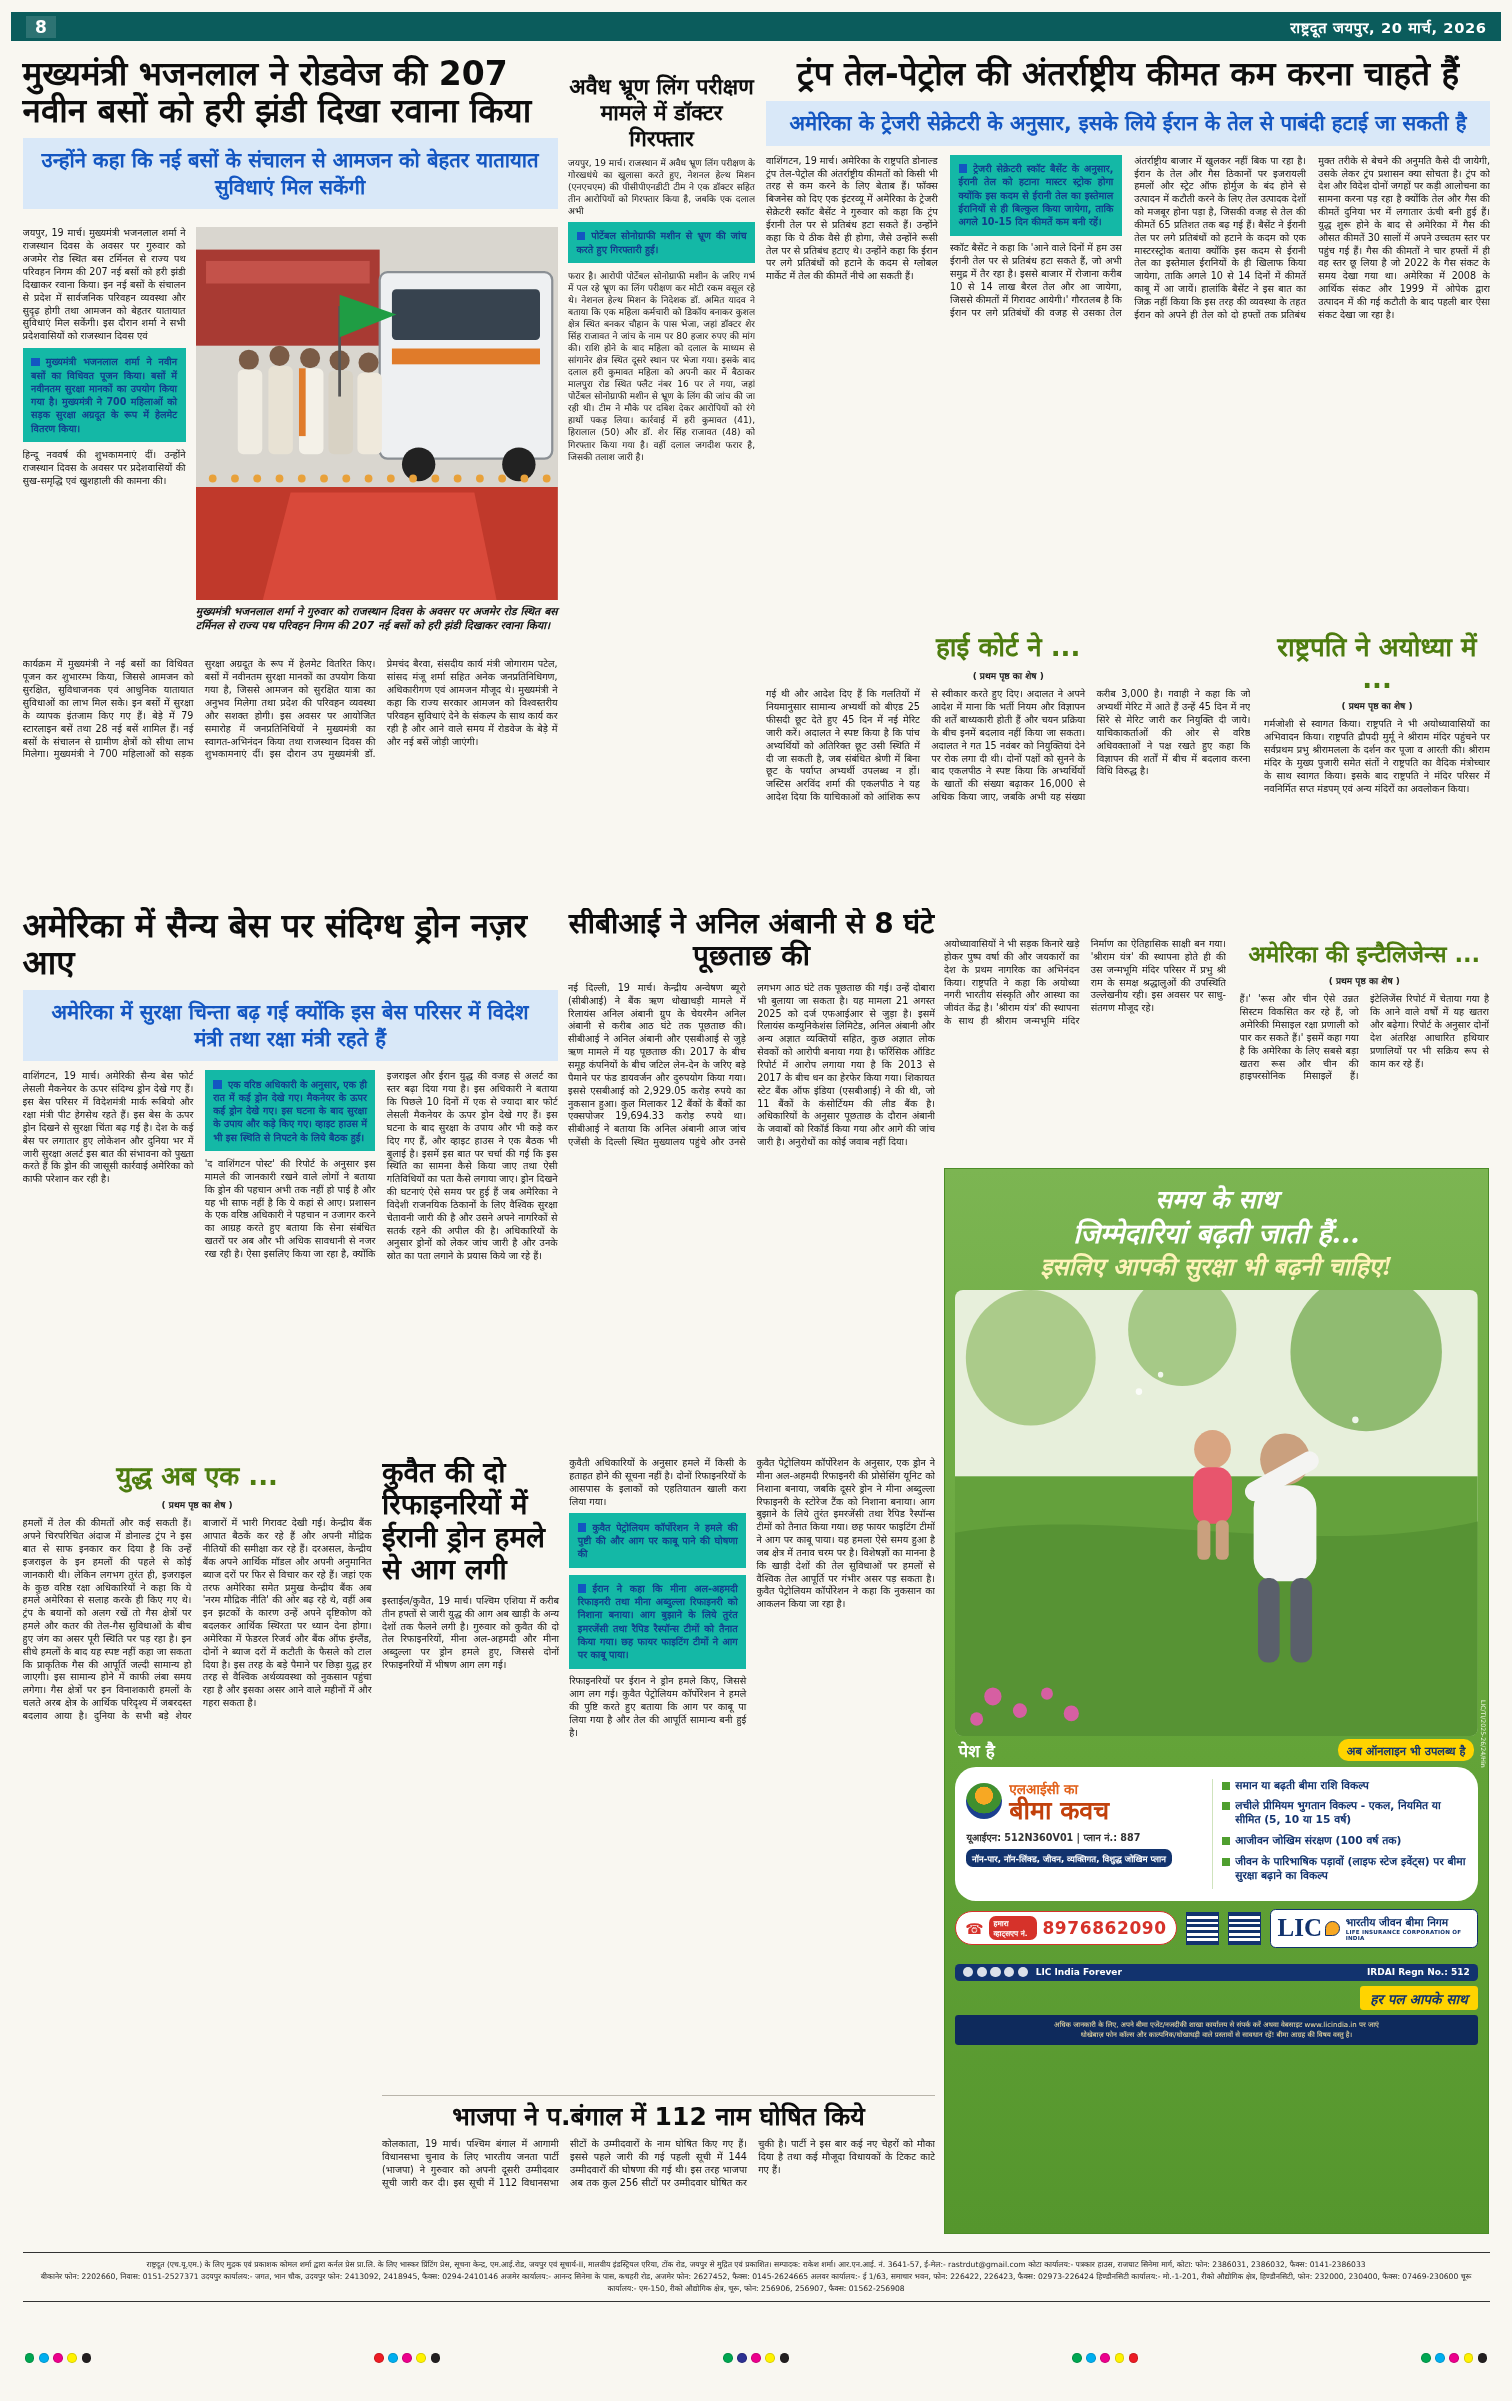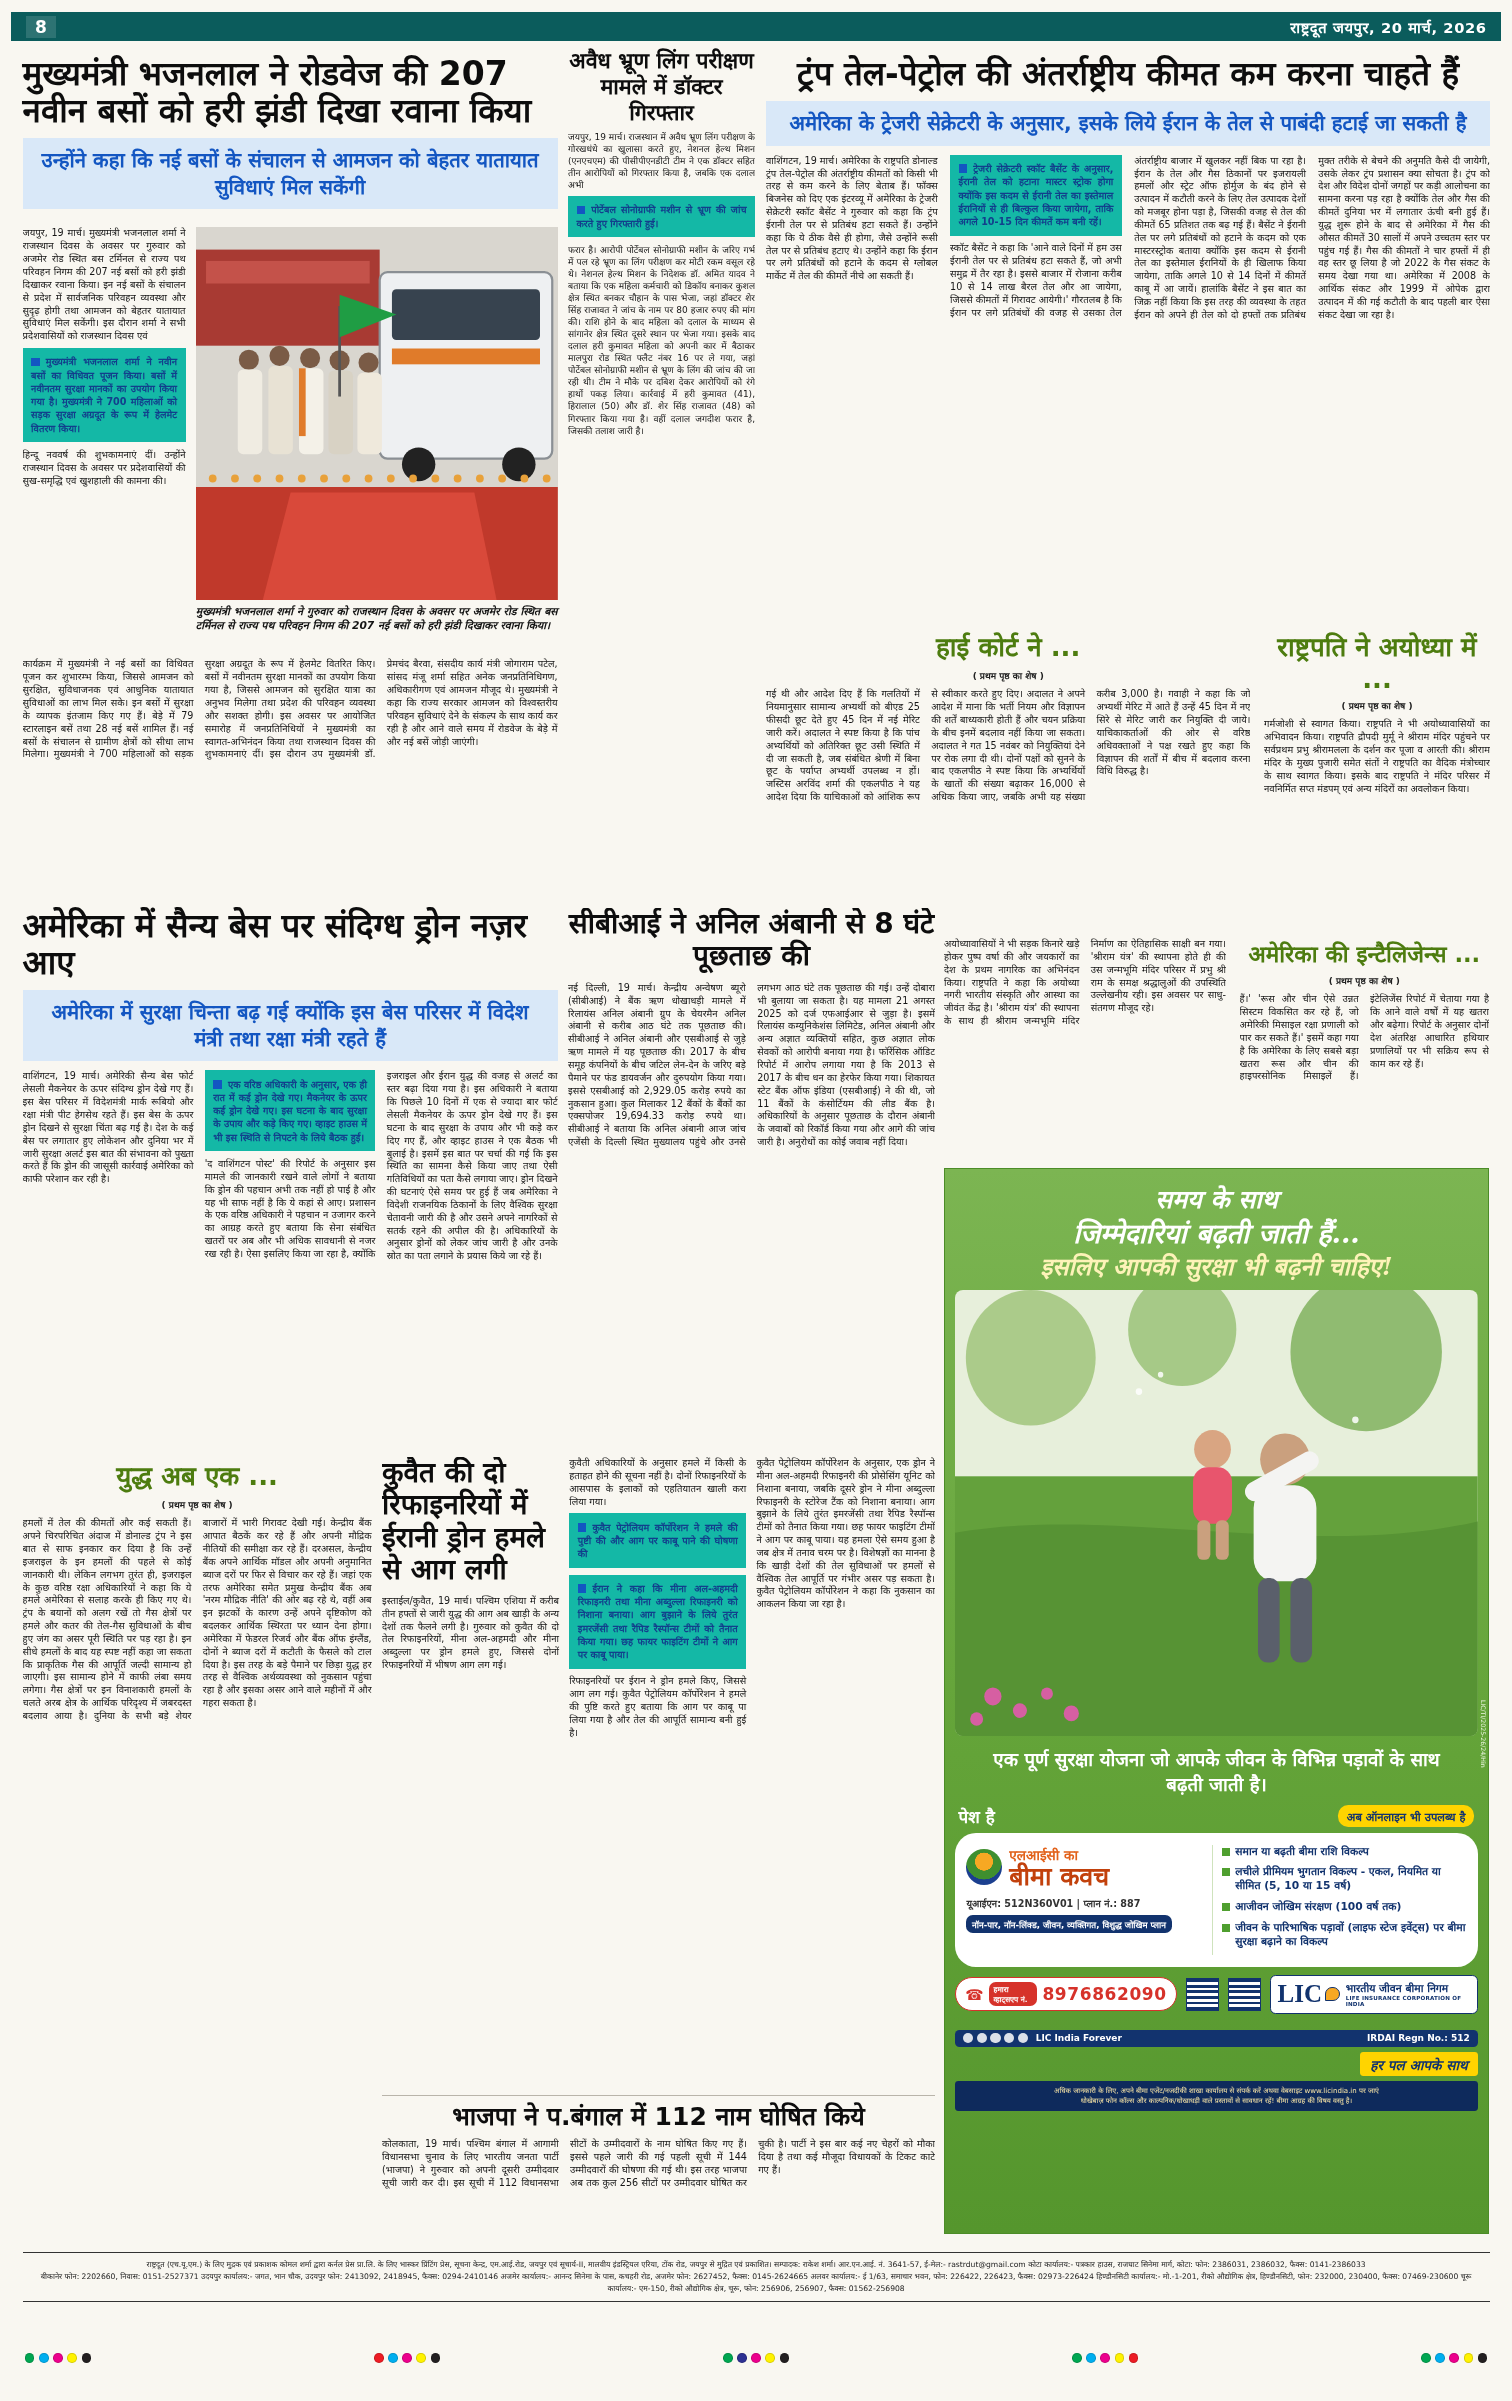--- a/index.html
+++ b/index.html
@@ -187,21 +187,21 @@
           </g>
           <polygon points="0,660 650,660 650,460 0,460" fill="#c0392b"></polygon>
           <polygon points="120,660 540,660 500,470 170,470" fill="#d9493a"></polygon>
         </svg>
         <figcaption class="caption">मुख्यमंत्री भजनलाल शर्मा ने गुरुवार को राजस्थान दिवस के अवसर पर अजमेर रोड स्थित बस टर्मिनल से राज्य पथ परिवहन निगम की 207 नई बसों को हरी झंडी दिखाकर रवाना किया।</figcaption>
       </figure>
     </div>
     <div class="body-text cols-3 cm-bottom">कार्यक्रम में मुख्यमंत्री ने नई बसों का विधिवत पूजन कर शुभारम्भ किया, जिससे आमजन को सुरक्षित, सुविधाजनक एवं आधुनिक यातायात सुविधाओं का लाभ मिल सके। इन बसों में सुरक्षा के व्यापक इंतजाम किए गए हैं। बेड़े में 79 स्टारलाइन बसें तथा 28 नई बसें शामिल हैं। नई बसों के संचालन से ग्रामीण क्षेत्रों को सीधा लाभ मिलेगा। मुख्यमंत्री ने 700 महिलाओं को सड़क सुरक्षा अग्रदूत के रूप में हेलमेट वितरित किए। बसों में नवीनतम सुरक्षा मानकों का उपयोग किया गया है, जिससे आमजन को सुरक्षित यात्रा का अनुभव मिलेगा तथा प्रदेश की परिवहन व्यवस्था और सशक्त होगी। इस अवसर पर आयोजित समारोह में जनप्रतिनिधियों ने मुख्यमंत्री का स्वागत-अभिनंदन किया तथा राजस्थान दिवस की शुभकामनाएं दीं। इस दौरान उप मुख्यमंत्री डॉ. प्रेमचंद बैरवा, संसदीय कार्य मंत्री जोगाराम पटेल, सांसद मंजू शर्मा सहित अनेक जनप्रतिनिधिगण, अधिकारीगण एवं आमजन मौजूद थे। मुख्यमंत्री ने कहा कि राज्य सरकार आमजन को विश्वस्तरीय परिवहन सुविधाएं देने के संकल्प के साथ कार्य कर रही है और आने वाले समय में रोडवेज के बेड़े में और नई बसें जोड़ी जाएंगी।</div>
   </section>
 
-  <section class="abs fixed-clip" style="left:568px;top:48px;width:187px;height:830px;">
+  <section class="abs fixed-clip" style="left:568px;top:74px;width:187px;height:830px;">
     <h2 class="hl size-38 t-center">अवैध भ्रूण लिंग परीक्षण मामले में डॉक्टर गिरफ्तार</h2>
     <div class="body-text small-text" style="margin-top:4px;">
       <p>जयपुर, 19 मार्च। राजस्थान में अवैध भ्रूण लिंग परीक्षण के गोरखधंधे का खुलासा करते हुए, नेशनल हेल्थ मिशन (एनएचएम) की पीसीपीएनडीटी टीम ने एक डॉक्टर सहित तीन आरोपियों को गिरफ्तार किया है, जबकि एक दलाल अभी</p>
       <div class="hl-box">
         <span class="sq"></span>
         <span>पोर्टेबल सोनोग्राफी मशीन से भ्रूण की जांच करते हुए गिरफ्तारी हुई।</span>
       </div>
       <p>फरार है। आरोपी पोर्टेबल सोनोग्राफी मशीन के जरिए गर्भ में पल रहे भ्रूण का लिंग परीक्षण कर मोटी रकम वसूल रहे थे। नेशनल हेल्थ मिशन के निदेशक डॉ. अमित यादव ने बताया कि एक महिला कर्मचारी को डिकॉय बनाकर कुशल क्षेत्र स्थित बनकर चौहान के पास भेजा, जहां डॉक्टर शेर सिंह राजावत ने जांच के नाम पर 80 हजार रुपए की मांग की। राशि होने के बाद महिला को दलाल के माध्यम से सांगानेर क्षेत्र स्थित दूसरे स्थान पर भेजा गया। इसके बाद दलाल हरी कुमावत महिला को अपनी कार में बैठाकर मालपुरा रोड स्थित फ्लैट नंबर 16 पर ले गया, जहां पोर्टेबल सोनोग्राफी मशीन से भ्रूण के लिंग की जांच की जा रही थी। टीम ने मौके पर दबिश देकर आरोपियों को रंगे हाथों पकड़ लिया। कार्रवाई में हरी कुमावत (41), हिरालाल (50) और डॉ. शेर सिंह राजावत (48) को गिरफ्तार किया गया है। वहीं दलाल जगदीश फरार है, जिसकी तलाश जारी है।</p>
     </div>
   </section>
@@ -327,21 +327,20 @@
           <circle cx="40" cy="760" r="12"></circle>
         <circle cx="170" cy="715" r="11"></circle>
           <circle cx="215" cy="750" r="14"></circle>
       </g>
       <g fill="#ffffff" opacity=".85">
         <circle cx="340" cy="180" r="6"></circle>
           <circle cx="380" cy="150" r="5"></circle>
           <circle cx="740" cy="230" r="6"></circle>
       </g>
     </svg>
-    <div class="ad-plan-text">एक पूर्ण सुरक्षा योजना जो आपके जीवन के विभिन्न पड़ावों के साथ बढ़ती जाती है।</div>
     <div class="ad-present-row">
       <span class="ad-presenting">पेश है</span>
       <span class="ad-online">अब ऑनलाइन भी उपलब्ध है</span>
     </div>
     <div class="ad-panel">
       <div class="ad-brand-col">
         <div class="ad-brand-row">
           <span class="brand-emblem"></span>
           <div>
             <div class="brand-small">एलआईसी का</div>

